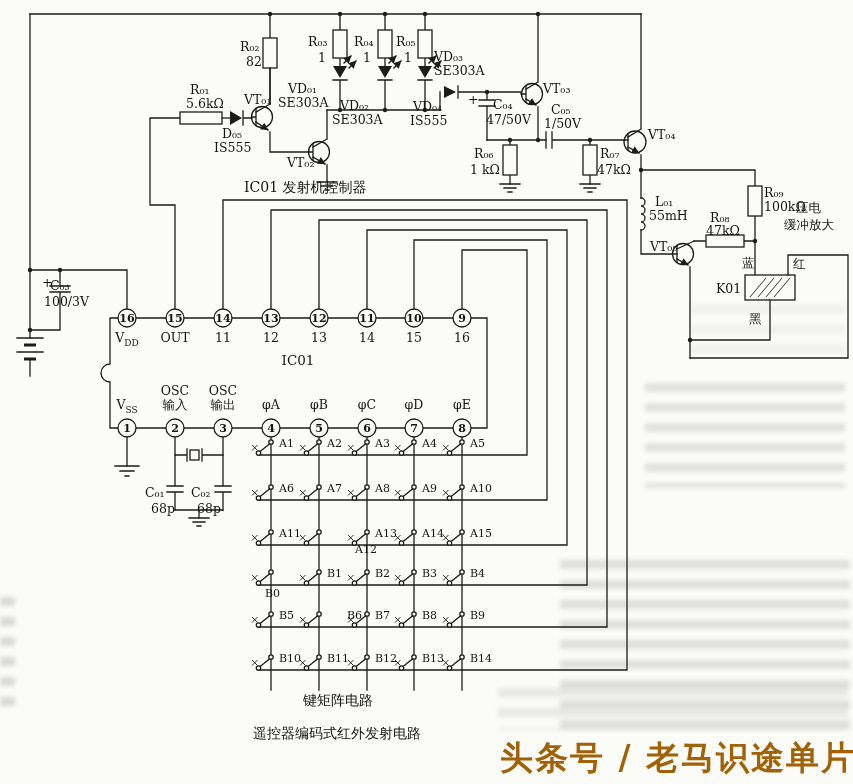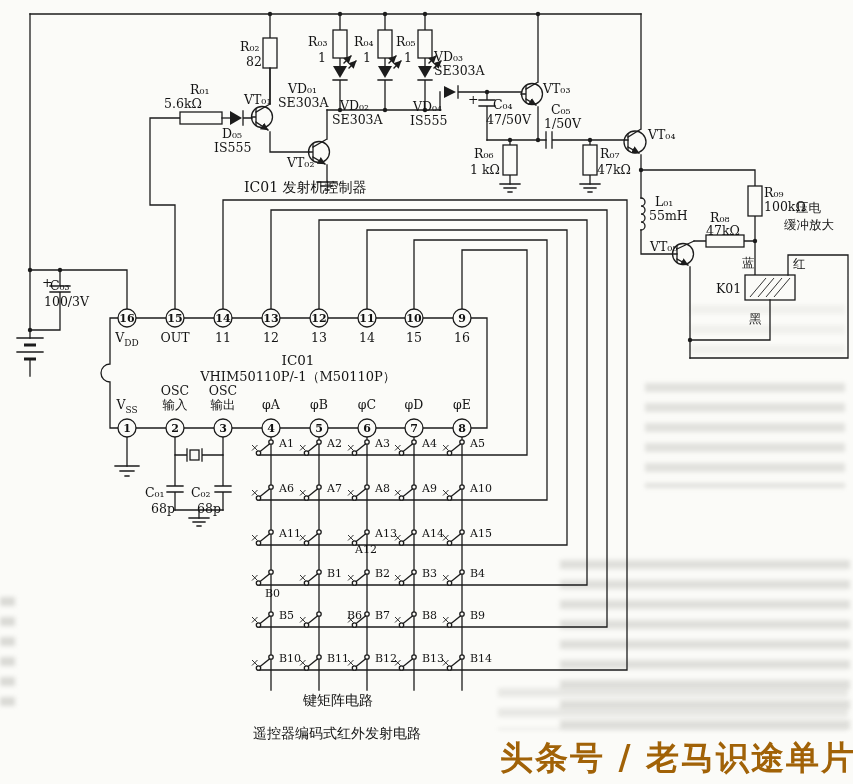--- a/index.html
+++ b/index.html
@@ -509,21 +509,21 @@
           <line x1="460.5" y1="659" x2="451" y2="666.5" class="w"></line>
           <circle cx="462" cy="657" r="2.2" class="pin"></circle>
           <circle cx="449.5" cy="668" r="2.2" class="pin"></circle>
           <path d="M443,660 l5.5,5.5 M448.5,660 l-5.5,5.5" class="xmark"></path>
         </g>
       </g>
   </svg>
 
   <div class="layer" id="overlay">
     <span class="lb" style="left:190px;top:83px">R₀₁</span>
-    <span class="lb" style="left:164px;top:97px">5.6kΩ</span>
+    <span class="lb" style="left:186px;top:97px">5.6kΩ</span>
     <span class="lb" style="left:240px;top:40px">R₀₂</span>
     <span class="lb" style="left:246px;top:55px">82</span>
     <span class="lb" style="left:308px;top:35px">R₀₃</span>
     <span class="lb" style="left:318px;top:51px">1</span>
     <span class="lb" style="left:354px;top:35px">R₀₄</span>
     <span class="lb" style="left:363px;top:51px">1</span>
     <span class="lb" style="left:396px;top:35px">R₀₅</span>
     <span class="lb" style="left:404px;top:51px">1</span>
     <span class="lb" style="left:288px;top:82px">VD₀₁</span>
     <span class="lb" style="left:278px;top:96px">SE303A</span>
@@ -563,21 +563,20 @@
     <span class="lb" style="left:151px;top:502px">68p</span>
     <span class="lb" style="left:191px;top:486px">C₀₂</span>
     <span class="lb" style="left:197px;top:502px">68p</span>
     <span class="lb" style="left:742px;top:256px">蓝</span>
     <span class="lb" style="left:793px;top:257px">红</span>
     <span class="lb" style="left:749px;top:312px">黑</span>
     <span class="lb" style="left:796px;top:201px">压电</span>
     <span class="lb" style="left:784px;top:218px">缓冲放大</span>
     <span class="lb cap" style="left:244px;top:180px">IC01 发射机控制器</span>
     <span class="ic-name" style="left:238px;top:352px">IC01</span>
-    <span class="ic-part" style="left:178px;top:368px">VHIM50110P/-1（M50110P）</span>
     <span class="lb cap" style="left:303px;top:693px">键矩阵电路</span>
     <span class="lb cap" style="left:253px;top:726px">遥控器编码式红外发射电路</span>
     <span class="wm" style="left:500px;top:736px">头条号 / 老马识途单片机</span>
   <div class="ic-label" style="left: 97px; top: 331px;"><span>V</span><sub>DD</sub></div>
       <div class="ic-label" style="left: 145px; top: 331px;">OUT</div>
       <div class="ic-label" style="left: 193px; top: 331px;">11</div>
       <div class="ic-label" style="left: 241px; top: 331px;">12</div>
       <div class="ic-label" style="left: 289px; top: 331px;">13</div>
       <div class="ic-label" style="left: 337px; top: 331px;">14</div>
       <div class="ic-label" style="left: 384px; top: 331px;">15</div>

